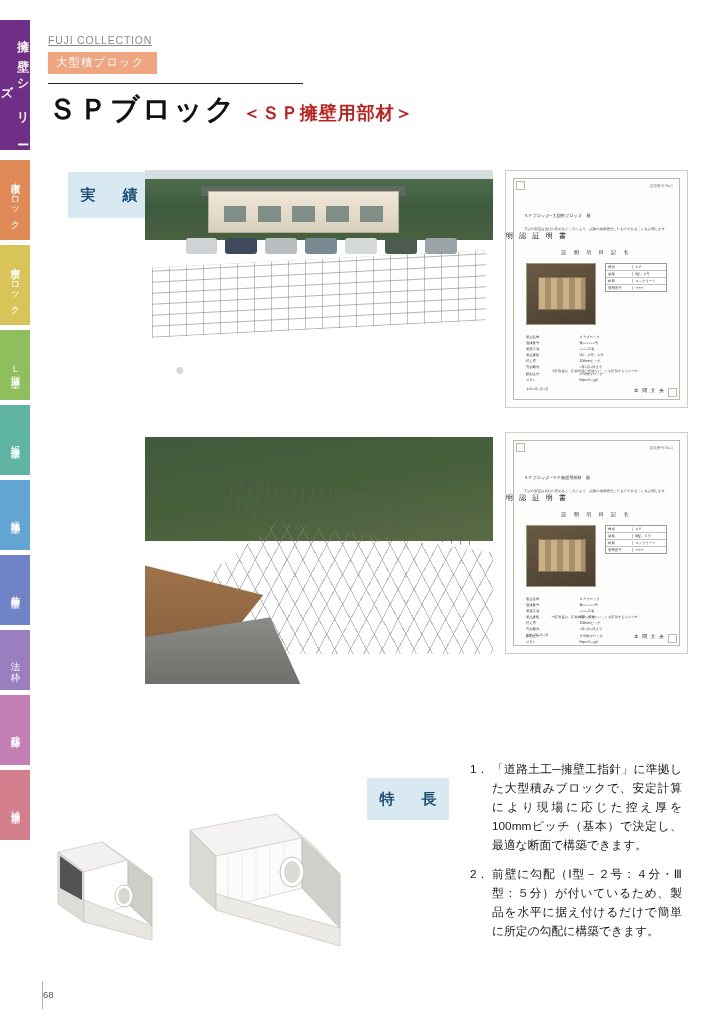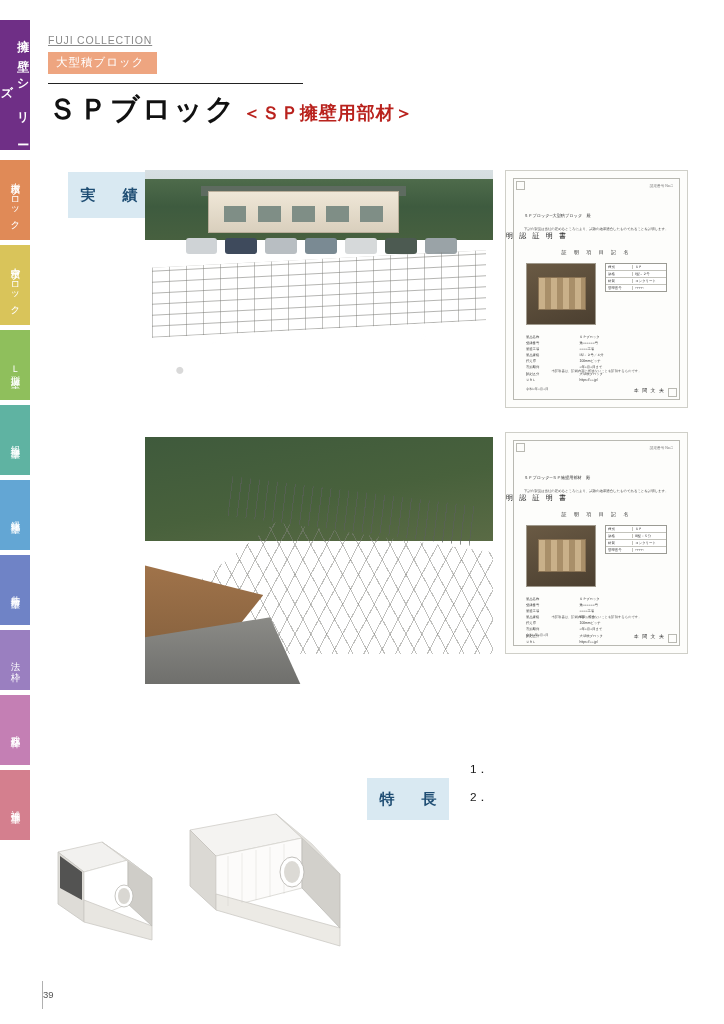--- a/index.html
+++ b/index.html
@@ -453,20 +453,22 @@
       <line x1="244" y1="44" x2="244" y2="94"></line>
     </g>
     <ellipse cx="252" cy="72" rx="12" ry="15" fill="#ffffff" stroke="#b9b7b2" stroke-width="0.9"></ellipse>
     <ellipse cx="252" cy="72" rx="8" ry="11" fill="#dcdad5"></ellipse>
   </g>
 </svg>
 
 <div class="features">
   <div class="feat-item">
     <div class="feat-no">1．</div>
+    <div class="feat-txt">「道路土工─擁壁工指針」に準拠した大型積みブロックで、安定計算により現場に応じた控え厚を100mmピッチ（基本）で決定し、最適な断面で構築できます。</div>
   </div>
   <div class="feat-item">
     <div class="feat-no">2．</div>
+    <div class="feat-txt">前壁に勾配（Ⅰ型－２号：４分・Ⅲ型：５分）が付いているため、製品を水平に据え付けるだけで簡単に所定の勾配に構築できます。</div>
   </div>
 </div>
 
 <div class="footer-rule"></div>
-<div class="page-no">39</div>
+<div class="page-no">68</div>
 
 </body></html>

